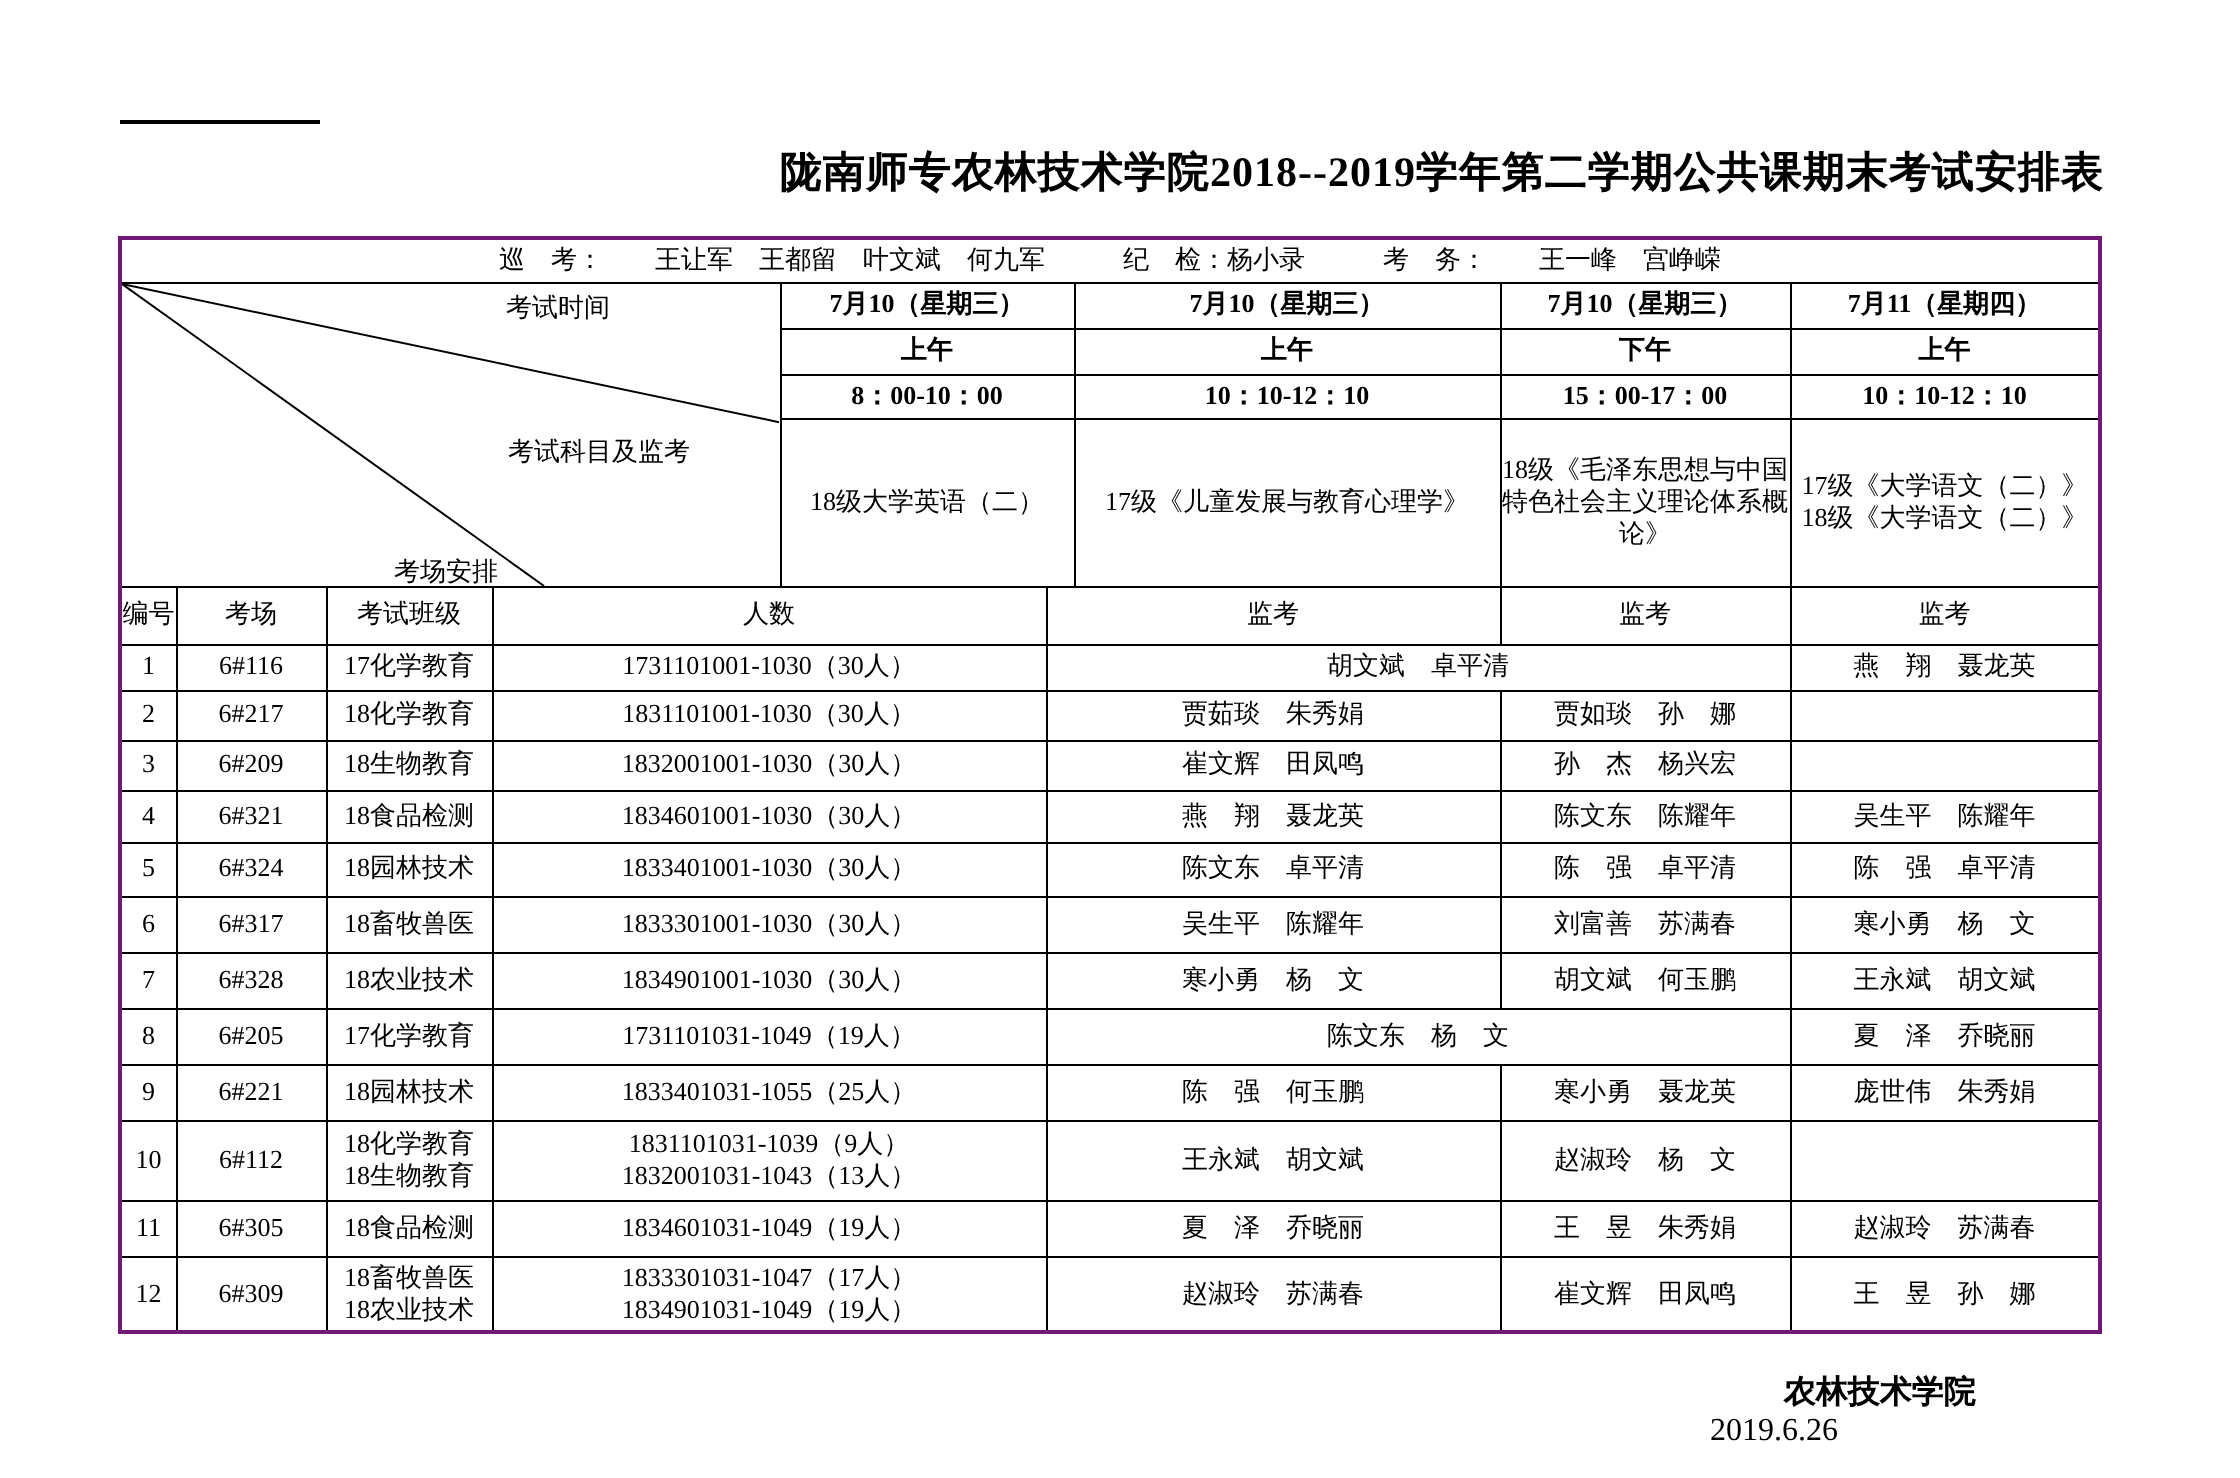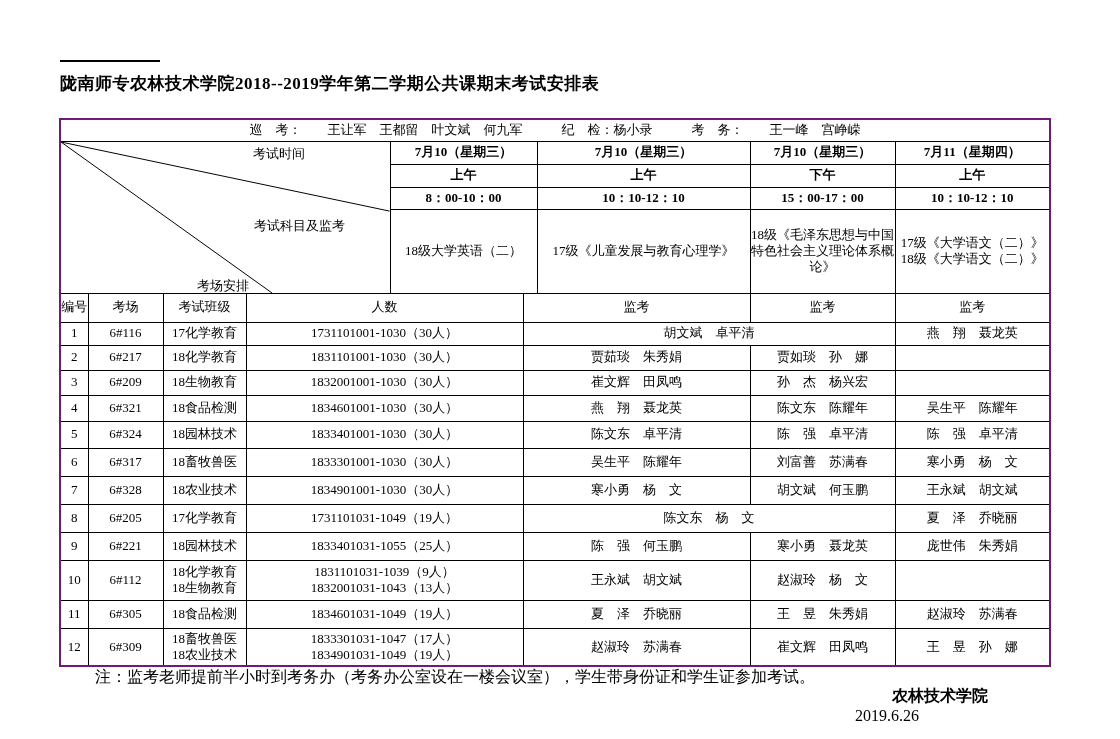--- a/index.html
+++ b/index.html
@@ -1,20 +1,20 @@
 <!DOCTYPE html>
 <html><head>
 <meta charset="utf-8">
 <style>
   html,body{margin:0;padding:0;background:#888;}
   #page{position:relative;width:1120px;height:739px;background:#ffffff;overflow:hidden;
         font-family:"Liberation Serif","DejaVu Serif",serif;color:#000;}
   #stray-line{position:absolute;left:60px;top:60px;width:100px;height:0;border-top:2px solid #000;}
-  #title{position:absolute;left:60px;top:72px;width:992px;text-align:left;
-         font-size:17px;font-weight:bold;letter-spacing:0.5px;white-space:nowrap;}
+  #title{position:absolute;left:60px;top:72px;width:992px;text-align:right;
+         font-size:21px;font-weight:bold;letter-spacing:0.5px;white-space:nowrap;}
   #sched{position:absolute;left:59px;top:118px;border-collapse:collapse;table-layout:fixed;
          width:992px;}
   #sched td{border:1px solid #000;text-align:center;vertical-align:middle;
             font-size:13px;padding:0;white-space:pre-line;overflow:hidden;line-height:1.25;}
   #sched{border:2px solid #701a75;}
   td.proctor{ text-align:left;padding-left:190px;font-size:13px;white-space:nowrap;}
   td.corner{position:relative;}
   td.date{font-weight:bold;font-size:12.5px;}
   td.period{font-weight:bold;font-size:13px;}
   td.time{font-weight:bold;font-size:12.5px;}
@@ -223,16 +223,15 @@
 18农业技术</td>
       <td class="cnt" colspan="2">1833301031-1047（17人）
 1834901031-1049（19人）</td>
       <td colspan="2">赵淑玲　苏满春</td>
       <td>崔文辉　田凤鸣</td>
       <td>王　昱　孙　娜</td>
     </tr>
   </tbody>
     </table>
 
-  <div id="note">注：监考老师提前半小时到考务办（考务办公室设在一楼会议室），学生带身份证和学生证参加考试。</div>
   <div id="sign-org">农林技术学院</div>
   <div id="sign-date">2019.6.26</div>
 </div>
 
 </body></html>

